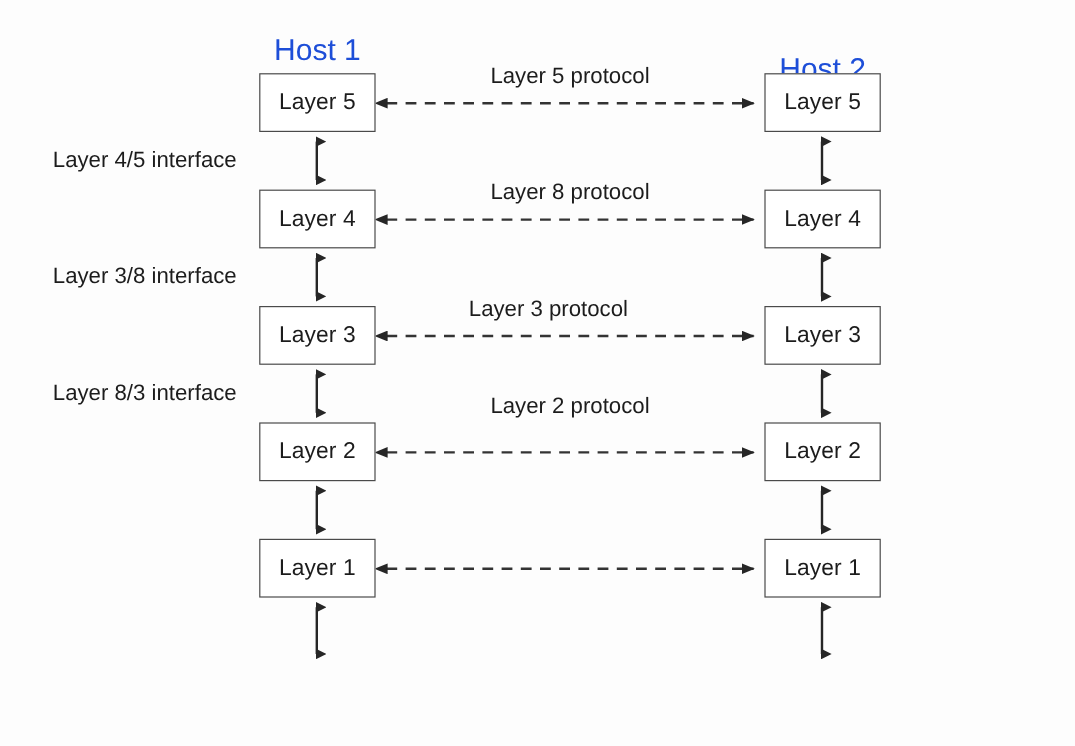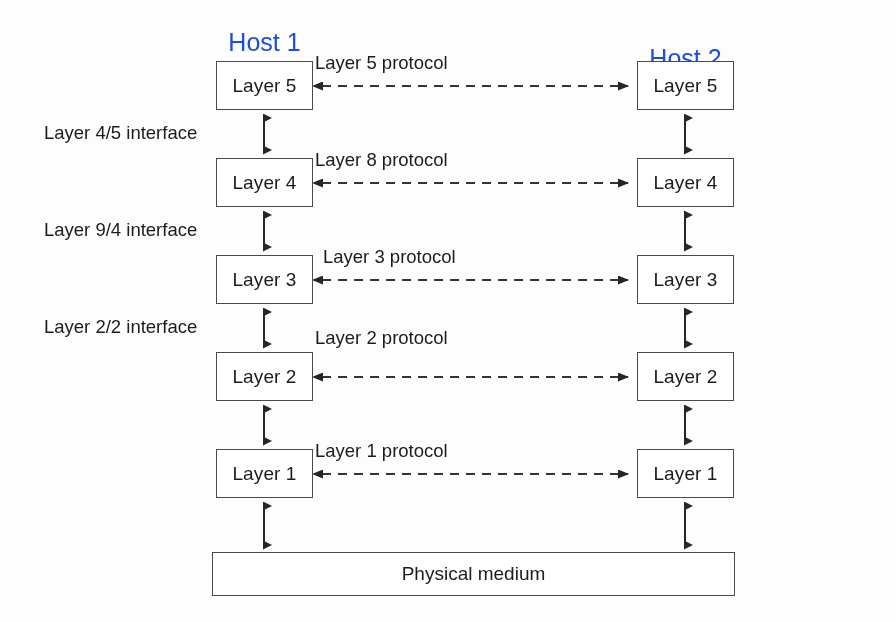--- a/index.html
+++ b/index.html
@@ -41,20 +41,21 @@
     position: absolute;
     font-size: 25px;
     color: #1d4ed8;
     text-align: center;
     white-space: nowrap;
   }
   .proto-label {
     position: absolute;
     font-size: 18.5px;
     color: #1c1c1c;
+    text-align: center;
     white-space: nowrap;
     width: 320px;
   }
   .iface-label {
     position: absolute;
     font-size: 18.5px;
     color: #1c1c1c;
     text-align: left;
     white-space: nowrap;
     width: 200px;
@@ -127,23 +128,21 @@
   <div class="node-box" style="left:216px; top:449px; width:97px; height:49px;">Layer 1</div>
 
   <div class="node-box" style="left:637px; top:61px; width:97px; height:49px;">Layer 5</div>
   <div class="node-box" style="left:637px; top:158px; width:97px; height:49px;">Layer 4</div>
   <div class="node-box" style="left:637px; top:255px; width:97px; height:49px;">Layer 3</div>
   <div class="node-box" style="left:637px; top:352px; width:97px; height:49px;">Layer 2</div>
   <div class="node-box" style="left:637px; top:449px; width:97px; height:49px;">Layer 1</div>
 
   <div class="proto-label" style="left:315px; top:52px;">Layer 5 protocol</div>
   <div class="proto-label" style="left:315px; top:149px;">Layer 8 protocol</div>
-  <div class="proto-label" style="left:323px; top:246px;">Layer 3 protocol</div>
+  <div class="proto-label" style="left:297px; top:246px;">Layer 3 protocol</div>
   <div class="proto-label" style="left:315px; top:327px;">Layer 2 protocol</div>
-  <div class="proto-label" style="left:315px; top:440px;">Layer 1 protocol</div>
 
   <div class="iface-label" style="left:44px; top:122px;">Layer 4/5 interface</div>
-  <div class="iface-label" style="left:44px; top:219px;">Layer 9/4 interface</div>
-  <div class="iface-label" style="left:44px; top:316px;">Layer 2/2 interface</div>
+  <div class="iface-label" style="left:44px; top:219px;">Layer 3/8 interface</div>
+  <div class="iface-label" style="left:44px; top:316px;">Layer 8/3 interface</div>
 
-  <div class="medium-box" style="left:212px; top:552px; width:523px; height:44px;">Physical medium</div>
 
 </div>
 
 </body></html>

